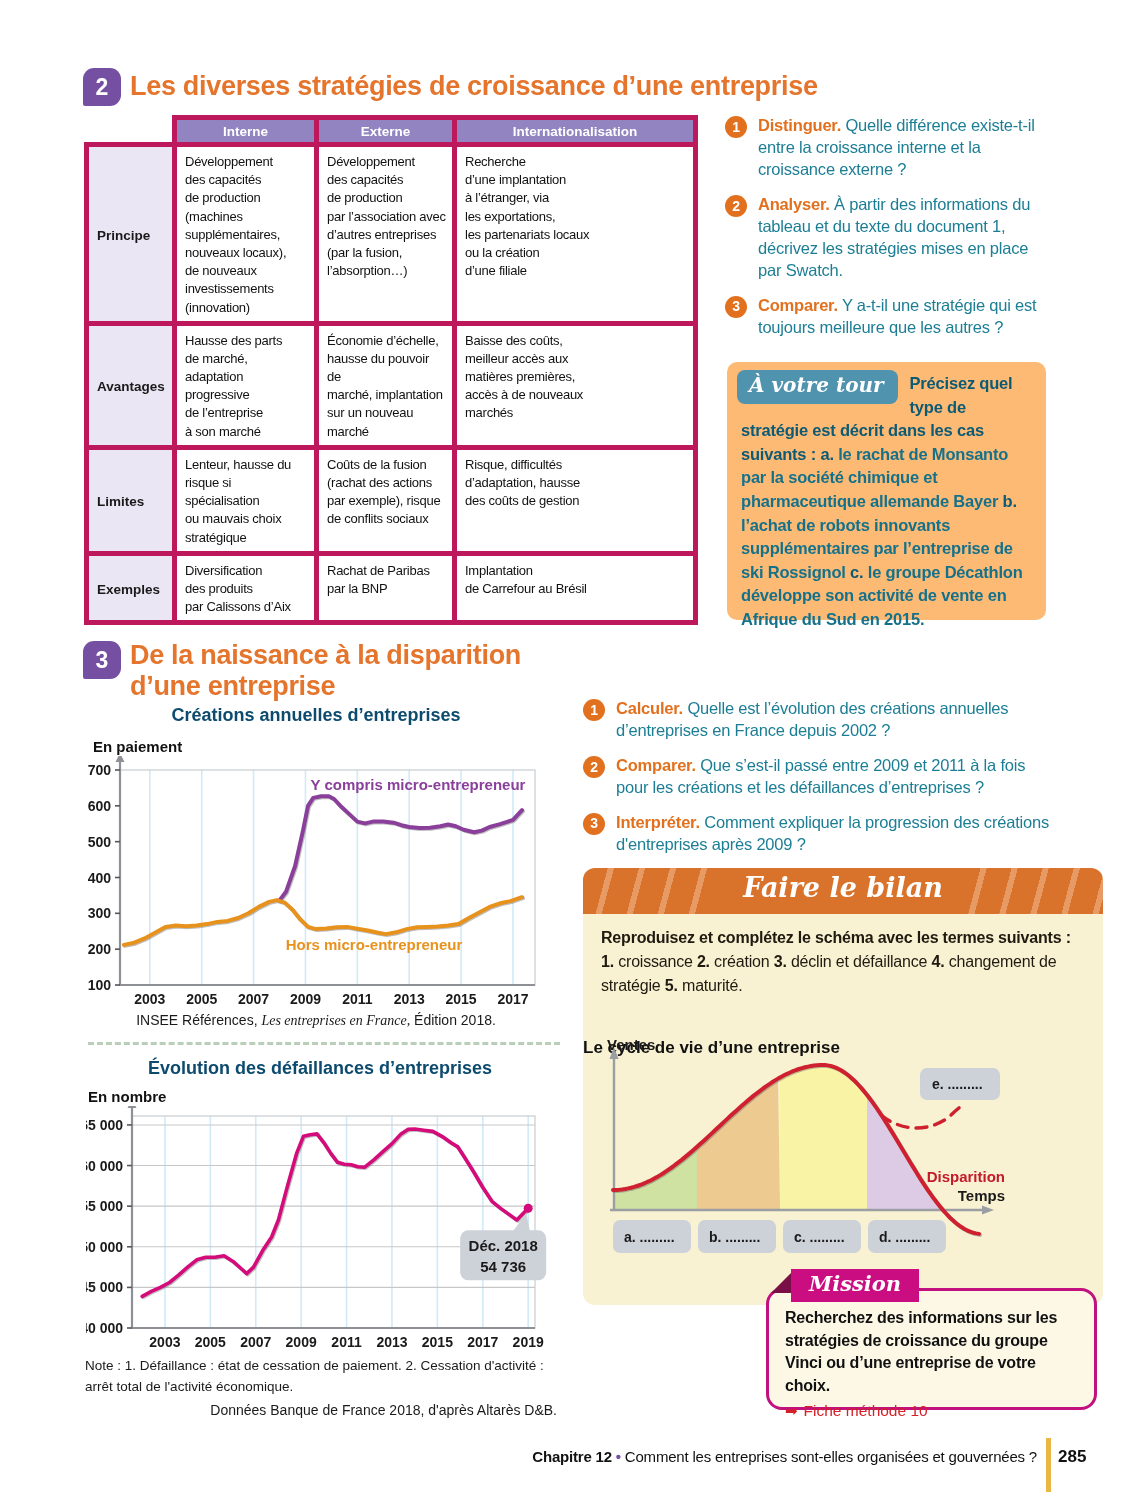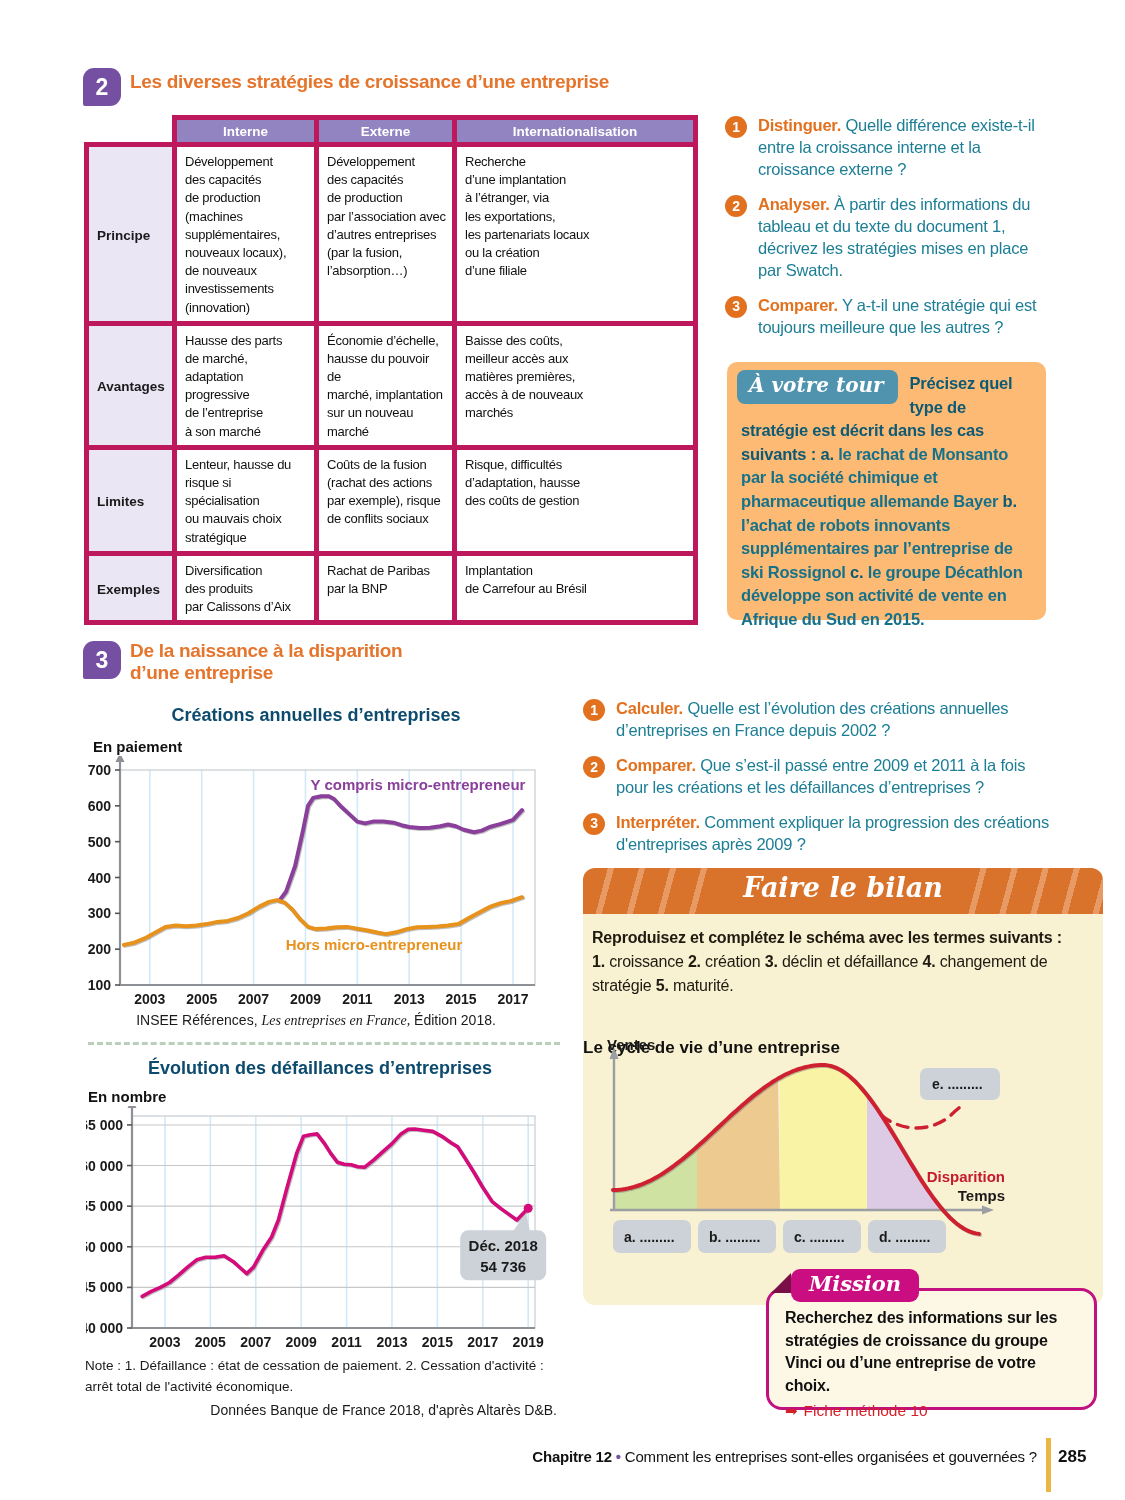--- a/index.html
+++ b/index.html
@@ -2,21 +2,21 @@
 <html><head>
 <meta charset="utf-8">
 <style>
   * { margin:0; padding:0; box-sizing:border-box; }
   body { background:#ffffff; font-family:"Liberation Sans", sans-serif; }
   .page { position:relative; width:1125px; height:1500px; margin:0 auto; background:#fff; overflow:hidden; }
 
   .badge { position:absolute; width:38px; height:38px; background:#7550a2; color:#fff;
            font-size:23px; font-weight:bold; display:flex; align-items:center; justify-content:center;
            border-radius:11px 11px 11px 2px; }
-  .sec-title { position:absolute; color:#e5752c; font-weight:bold; font-size:19px; letter-spacing:-0.3px; }
+  .sec-title { position:absolute; color:#e5752c; font-weight:bold; font-size:27px; letter-spacing:-0.3px; }
 
   
   table.strat { position:absolute; left:84px; top:115px; border-collapse:collapse; table-layout:fixed; }
   table.strat td, table.strat th { border:5px solid #be185d; vertical-align:top; text-align:left; }
   table.strat .corner { border:none; background:#fff; }
   table.strat thead th { background:#9184c0; color:#fff; font-size:13.5px; font-weight:bold;
         text-align:center; vertical-align:middle; height:27px; padding:2px; }
   table.strat th.rowlabel { background:#eae6f4; font-size:13.5px; font-weight:bold; color:#1a1a1a;
         padding:7px 6px 4px 8px; vertical-align:middle; }
   table.strat td.cell { background:#fff; font-size:13px; color:#111; line-height:1.4;
@@ -49,31 +49,31 @@
 
   
   .bilan { position:absolute; left:583px; top:868px; width:520px; height:437px; background:#f8f1d2;
            border-radius:12px; }
   .bilan-banner { position:relative; height:46px; border-radius:12px 12px 0 0; overflow:hidden;
            background:repeating-linear-gradient(105deg, #d9722b 0 24px, #e79a64 24px 30px); }
   .bilan-banner .pill { position:absolute; left:50%; top:0; transform:translateX(-50%); width:250px;
            height:100%; background:#d9722b; }
   .bilan-banner .script { position:absolute; width:100%; text-align:center; top:4px;
            font-family:"DejaVu Serif", serif; font-style:italic; font-weight:bold; font-size:27px; color:#fff; }
-  .bilan-intro { position:absolute; left:9px; top:58px; width:486px; font-size:16px; line-height:1.5;
+  .bilan-intro { position:absolute; left:18px; top:58px; width:486px; font-size:16px; line-height:1.5;
            color:#201a10; letter-spacing:-0.2px; }
   .cycle-title { position:absolute; left:0; top:131px; width:100%; text-align:left;
            font-size:17px; font-weight:bold; color:#111;margin-top:39px; }
   .cycle-host { position:absolute; left:14px; top:164px; }
 
   
   .mission { position:absolute; left:766px; top:1288px; width:331px; height:122px; background:#fdf8e6;
            border:3.5px solid #c1117f; border-radius:16px; padding:16px 14px 8px 16px; z-index:5; }
   .mission-badge { position:absolute; left:22px; top:-22px; background:#ca0e81; color:#fff;
-           border-radius:9px; padding:2px 18px 6px 18px; font-family:"DejaVu Serif", serif;
+           border-radius:0; padding:2px 18px 6px 18px; font-family:"DejaVu Serif", serif;
            font-style:italic; font-weight:bold; font-size:21px; }
   .mission-fold { position:absolute; left:2px; top:-18px; width:0; height:0;
            border-right:20px solid #7a0f47; border-top:20px solid transparent; }
   .mission-text { font-size:16px; font-weight:bold; color:#111; line-height:1.42; letter-spacing:-0.2px; }
   .fiche { margin-top:4px; font-size:15.5px; font-weight:normal; color:#d42028; }
   .fiche .arrow { font-size:15px; margin-right:6px; }
 
   
   .footer-text { position:absolute; right:88px; top:1448px; width:640px; text-align:right;
            font-size:15px; color:#111; letter-spacing:-0.2px; }

